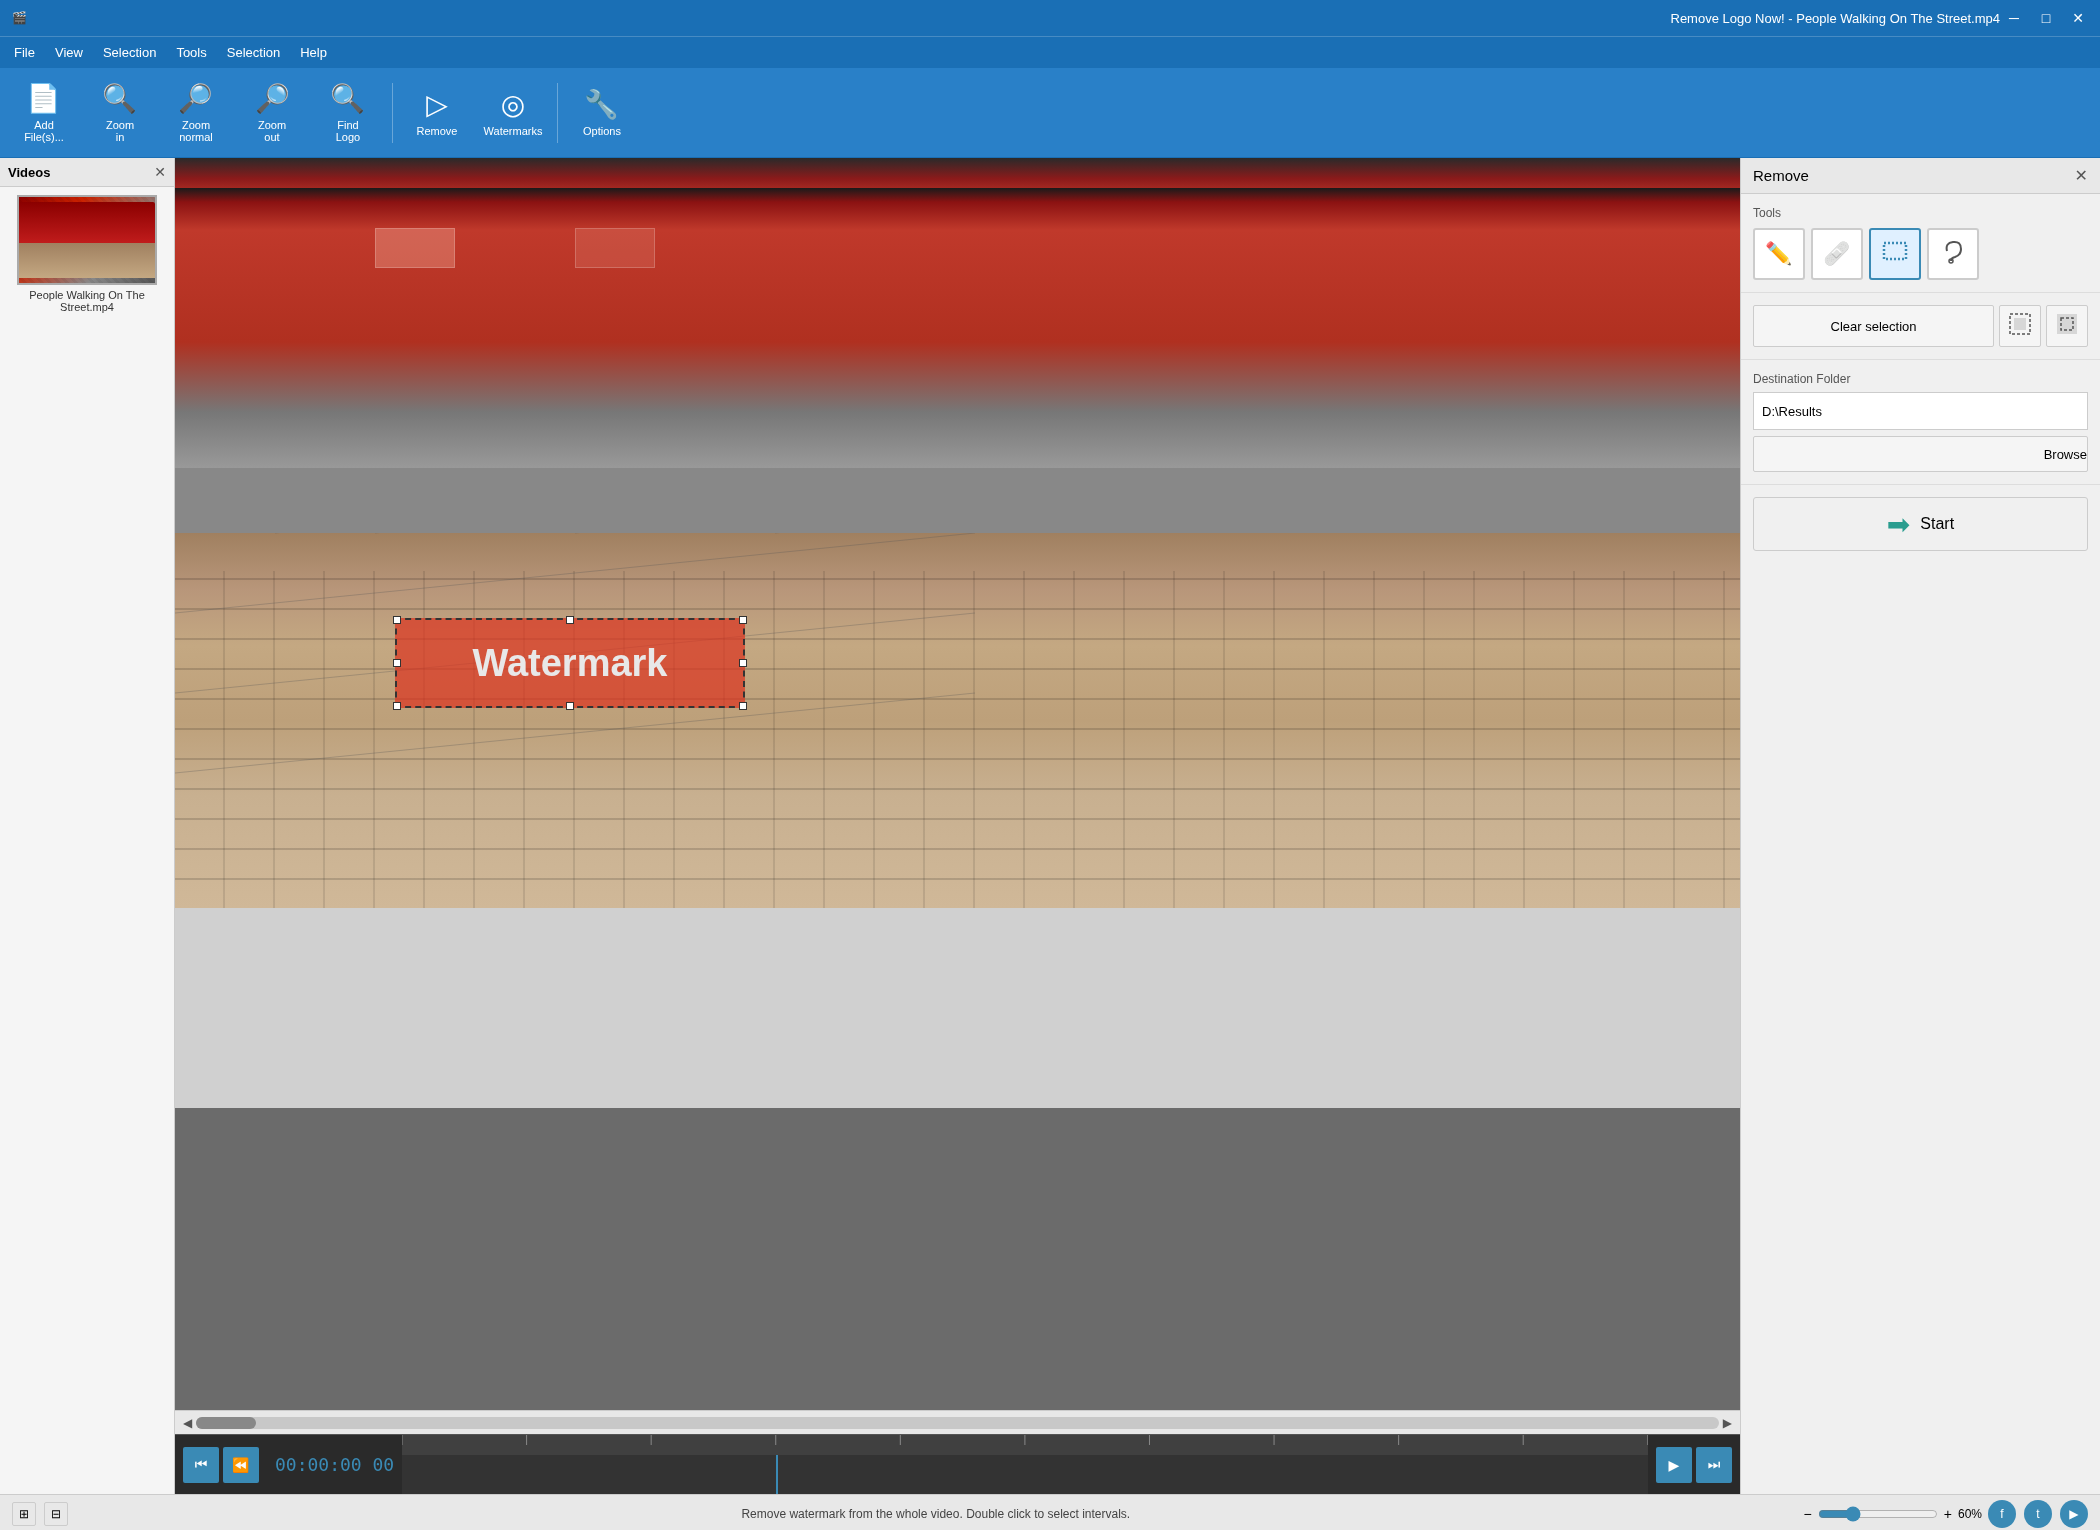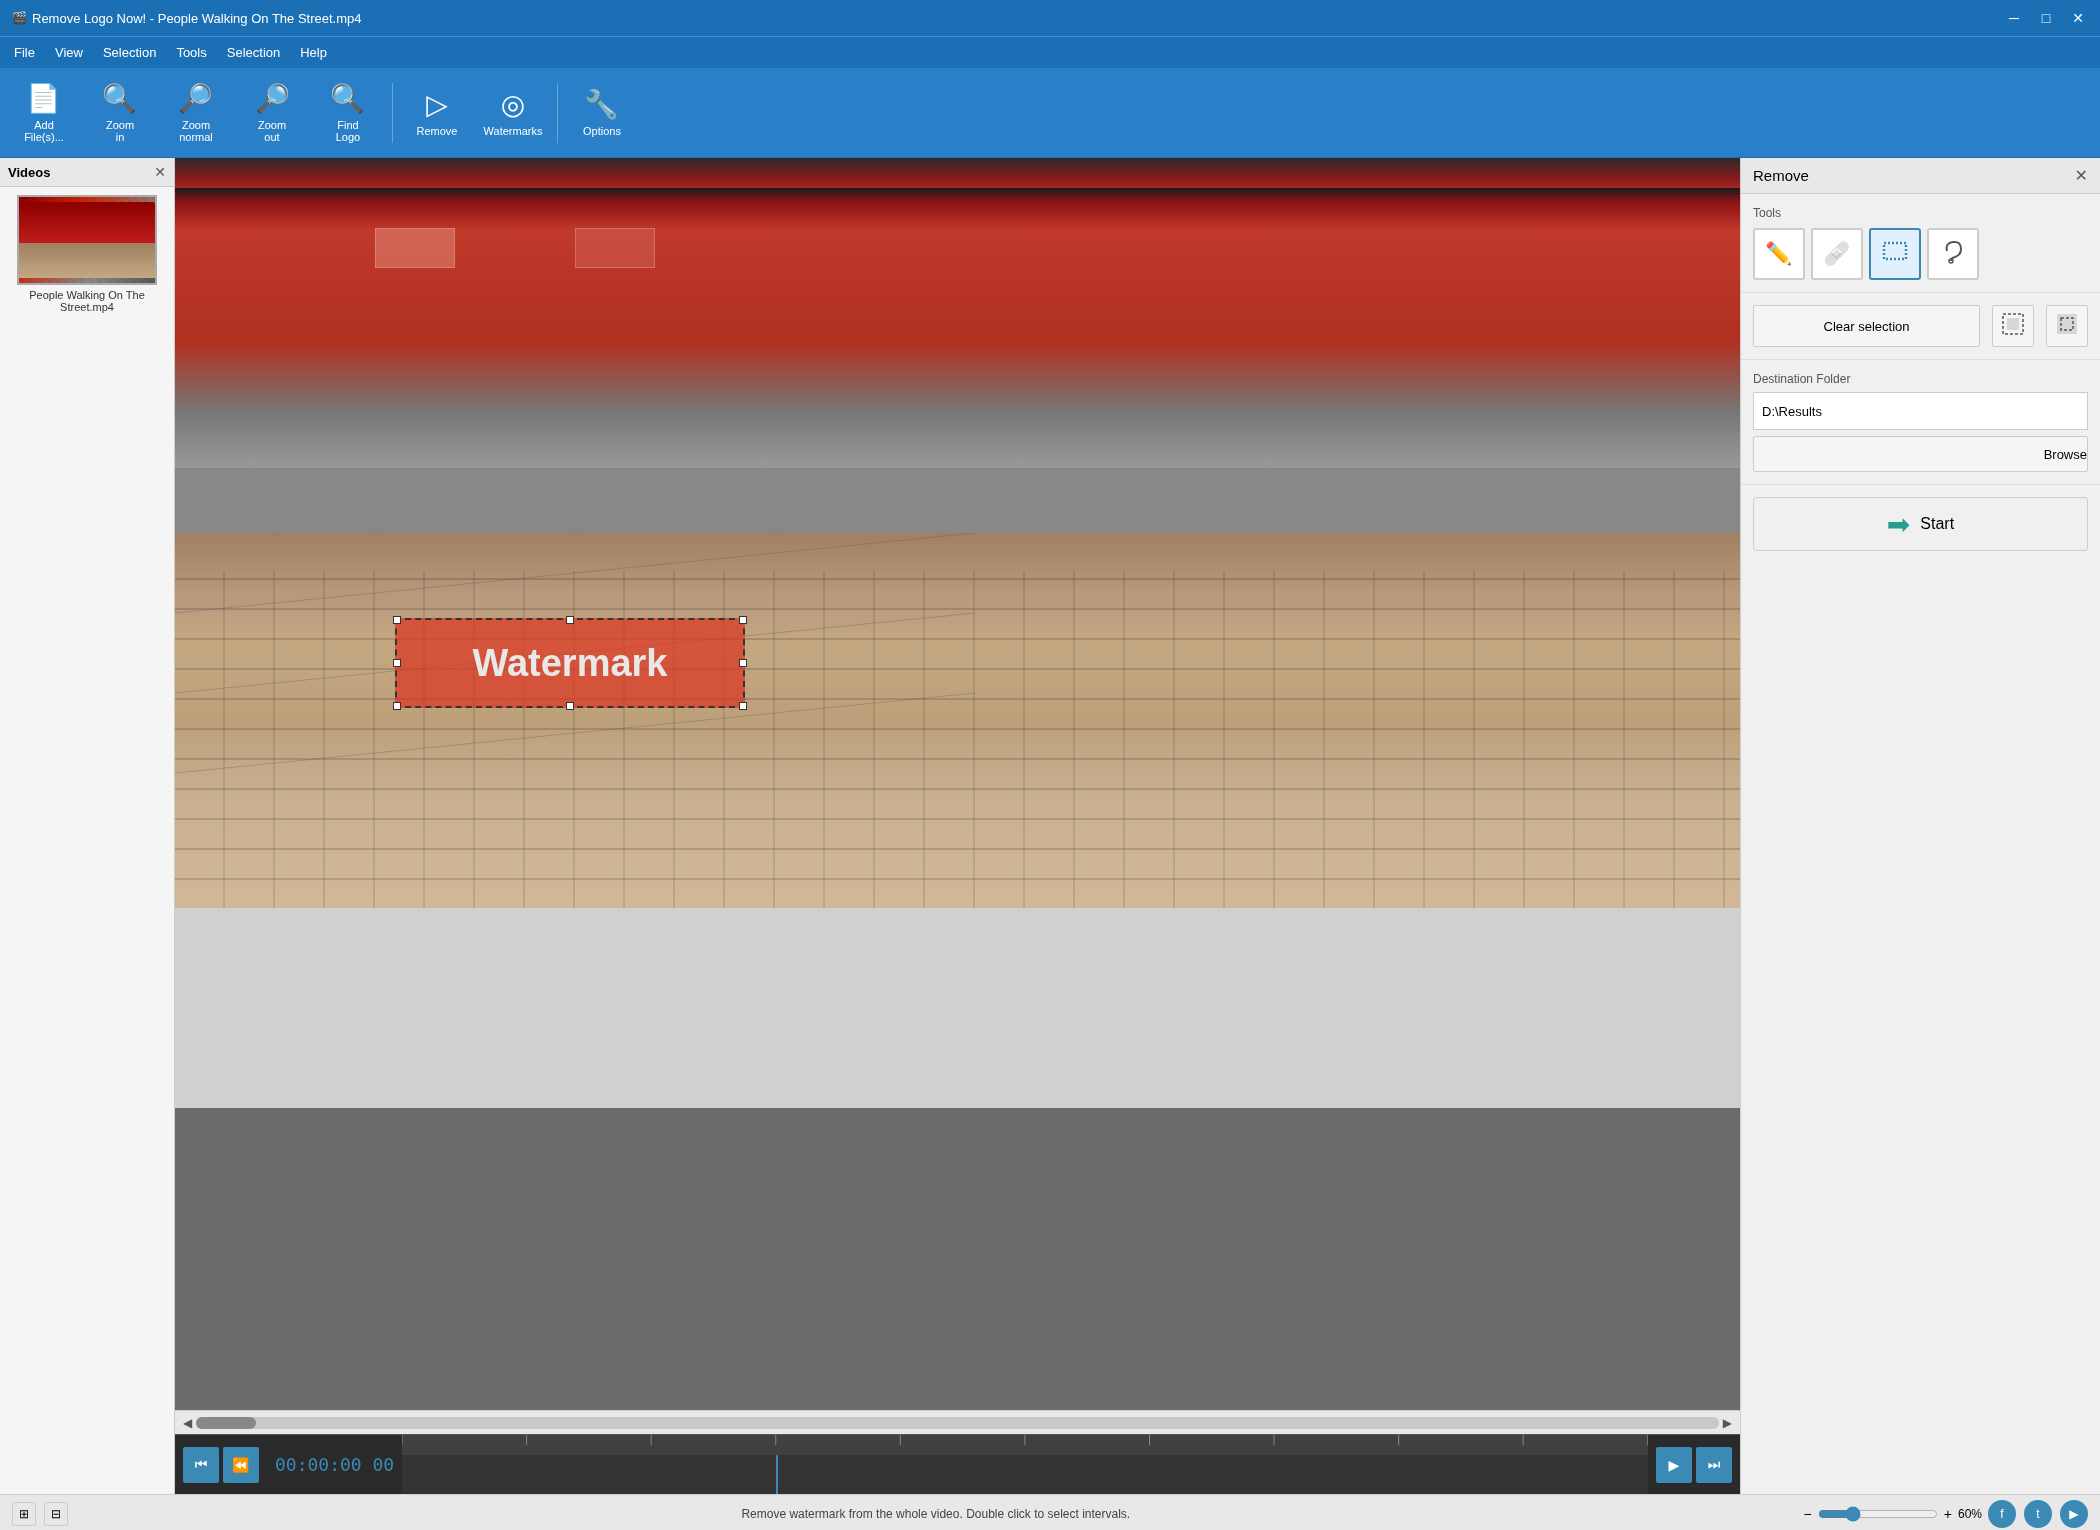--- a/index.html
+++ b/index.html
@@ -8,21 +8,21 @@
     
     .titlebar {
       background: #1a6fb5;
       color: white;
       height: 36px;
       display: flex;
       align-items: center;
       padding: 0 8px;
       justify-content: space-between;
     }
-    .titlebar-title { font-size: 13px; flex: 1; text-align: left; }
+    .titlebar-title { font-size: 13px; flex: 1; text-align: right; }
     .titlebar-controls { display: flex; gap: 4px; }
     .titlebar-btn {
       width: 28px; height: 28px;
       background: transparent;
       border: none;
       color: white;
       cursor: pointer;
       font-size: 14px;
       display: flex; align-items: center; justify-content: center;
     }
@@ -352,21 +352,21 @@
       justify-content: center;
       font-size: 22px;
       border-radius: 3px;
     }
     .tool-btn.active { border-color: #3a8ab5; background: #e0f0ff; }
 
     .clear-selection-area {
       padding: 12px;
       display: flex;
       align-items: center;
-      gap: 12px;
+      gap: 5px;
       border-bottom: 1px solid #ddd;
       justify-content: flex-end;
     }
     .clear-btn {
       flex: 1;
       height: 42px;
       background: #f5f5f5;
       border: 1px solid #ccc;
       cursor: pointer;
       font-size: 13px;

